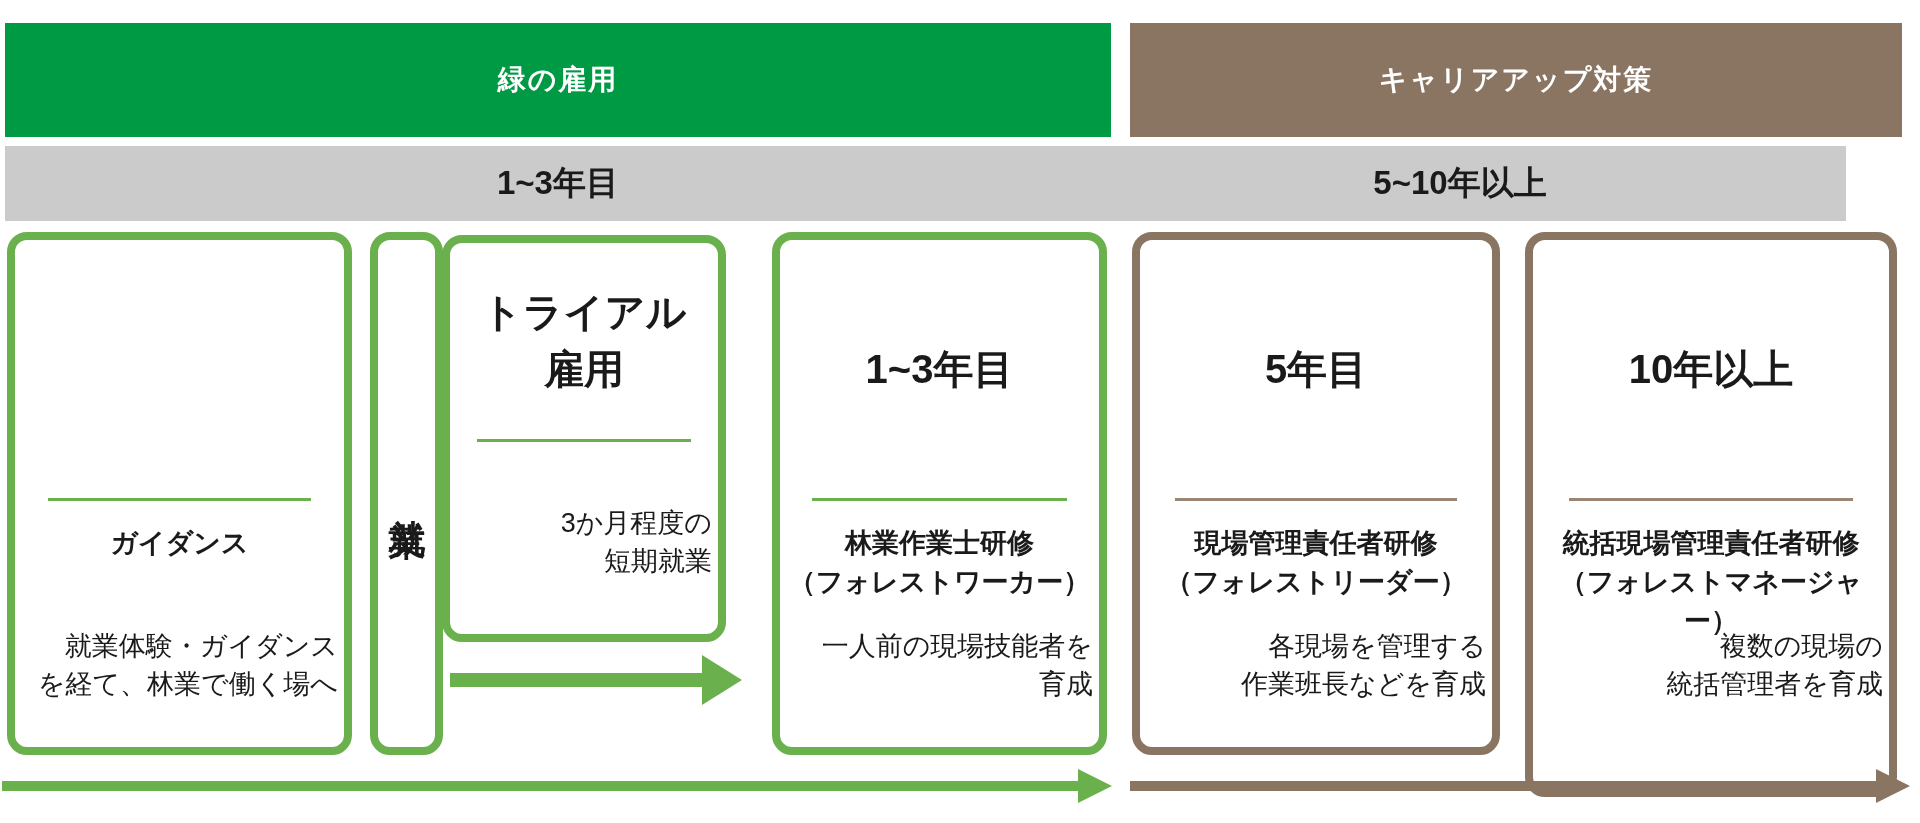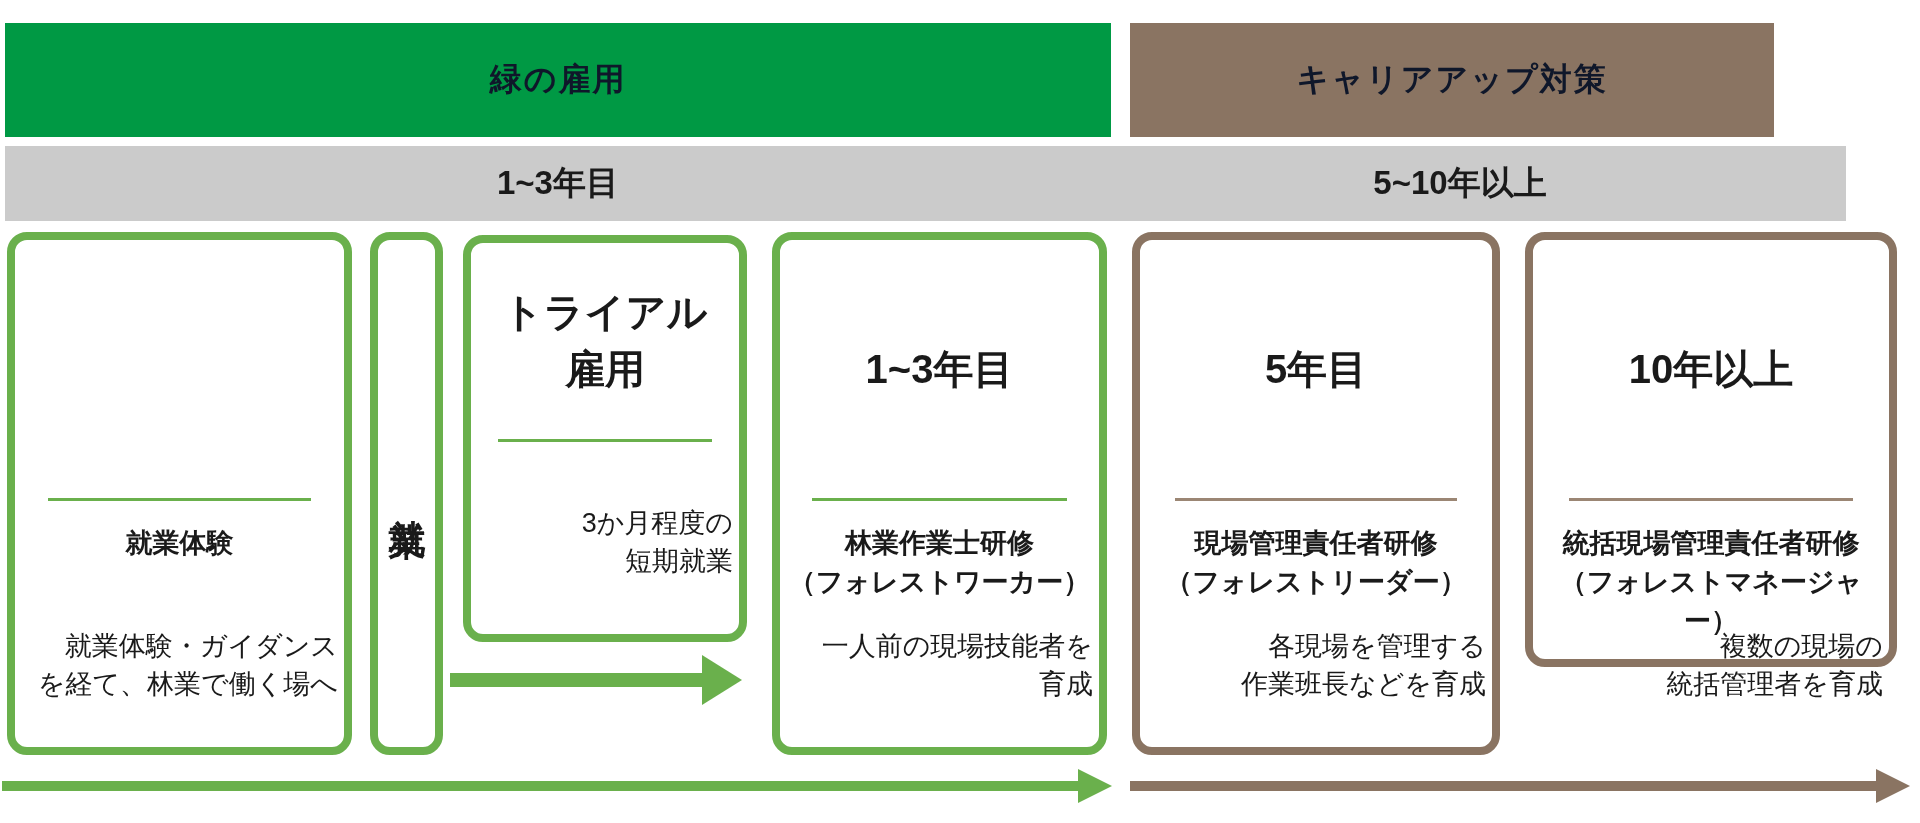--- a/index.html
+++ b/index.html
@@ -13,27 +13,27 @@
     overflow: hidden;
   }
   
   .hdr {
     position: absolute;
     top: 23px;
     height: 114px;
     display: flex;
     align-items: center;
     justify-content: center;
-    color: #0f172a;
-    font-size: 32px;
+    color: #ffffff;
+    font-size: 28px;
     font-weight: bold;
     letter-spacing: 2px;
   }
   .hdr-green { left: 5px;    width: 1106px; background: #009944; }
-  .hdr-brown { left: 1130px; width: 644px;  background: #8a7462; }
+  .hdr-brown { left: 1130px; width: 772px;  background: #8a7462; }
   
   .period {
     position: absolute;
     top: 146px;
     height: 75px;
     background: #cbcbcb;
     display: flex;
     align-items: center;
     justify-content: center;
     font-size: 33px;
@@ -139,30 +139,30 @@
 
   <div class="period period-left">
     <span>1~3年目</span>
   </div>
   <div class="period period-right">
     <span>5~10年以上</span>
   </div>
 
   <div class="box bgreen" style="left:7px; top:232px; width:345px; height:523px;">
     <div class="divider divider-green"></div>
-    <div class="box-sub">就業体験</div>
+    <div class="box-sub">ガイダンス</div>
     <div class="box-desc">就業体験・ガイダンス
 を経て、林業で働く場へ</div>
   </div>
 
   <div class="box bgreen box-vertical" style="left:370px; top:232px; width:73px; height:523px;">
     <div class="vtext">就業</div>
   </div>
 
-  <div class="box bgreen box-trial" style="left:463px; top:235px; width:284px; height:407px;">
+  <div class="box bgreen box-trial" style="left:442px; top:235px; width:284px; height:407px;">
     <div class="box-title">トライアル
 雇用</div>
     <div class="divider divider-green"></div>
     <div class="box-desc">3か月程度の
 短期就業</div>
   </div>
 
   <div class="arrow arrow-mid">
     <div class="shaft"></div>
     <div class="head"></div>
@@ -179,21 +179,21 @@
 
   <div class="box bbrown" style="left:1132px; top:232px; width:368px; height:523px;">
     <div class="box-title">5年目</div>
     <div class="divider divider-brown"></div>
     <div class="box-sub">現場管理責任者研修
 （フォレストリーダー）</div>
     <div class="box-desc">各現場を管理する
 作業班長などを育成</div>
   </div>
 
-  <div class="box bbrown" style="left:1525px; top:232px; width:372px; height:435px;">
+  <div class="box bbrown" style="left:1525px; top:232px; width:372px; height:565px;">
     <div class="box-title">10年以上</div>
     <div class="divider divider-brown"></div>
     <div class="box-sub">統括現場管理責任者研修
 （フォレストマネージャー）</div>
     <div class="box-desc">複数の現場の
 統括管理者を育成</div>
   </div>
 
   <div class="arrow arrow-bottom-green">
     <div class="shaft"></div>

